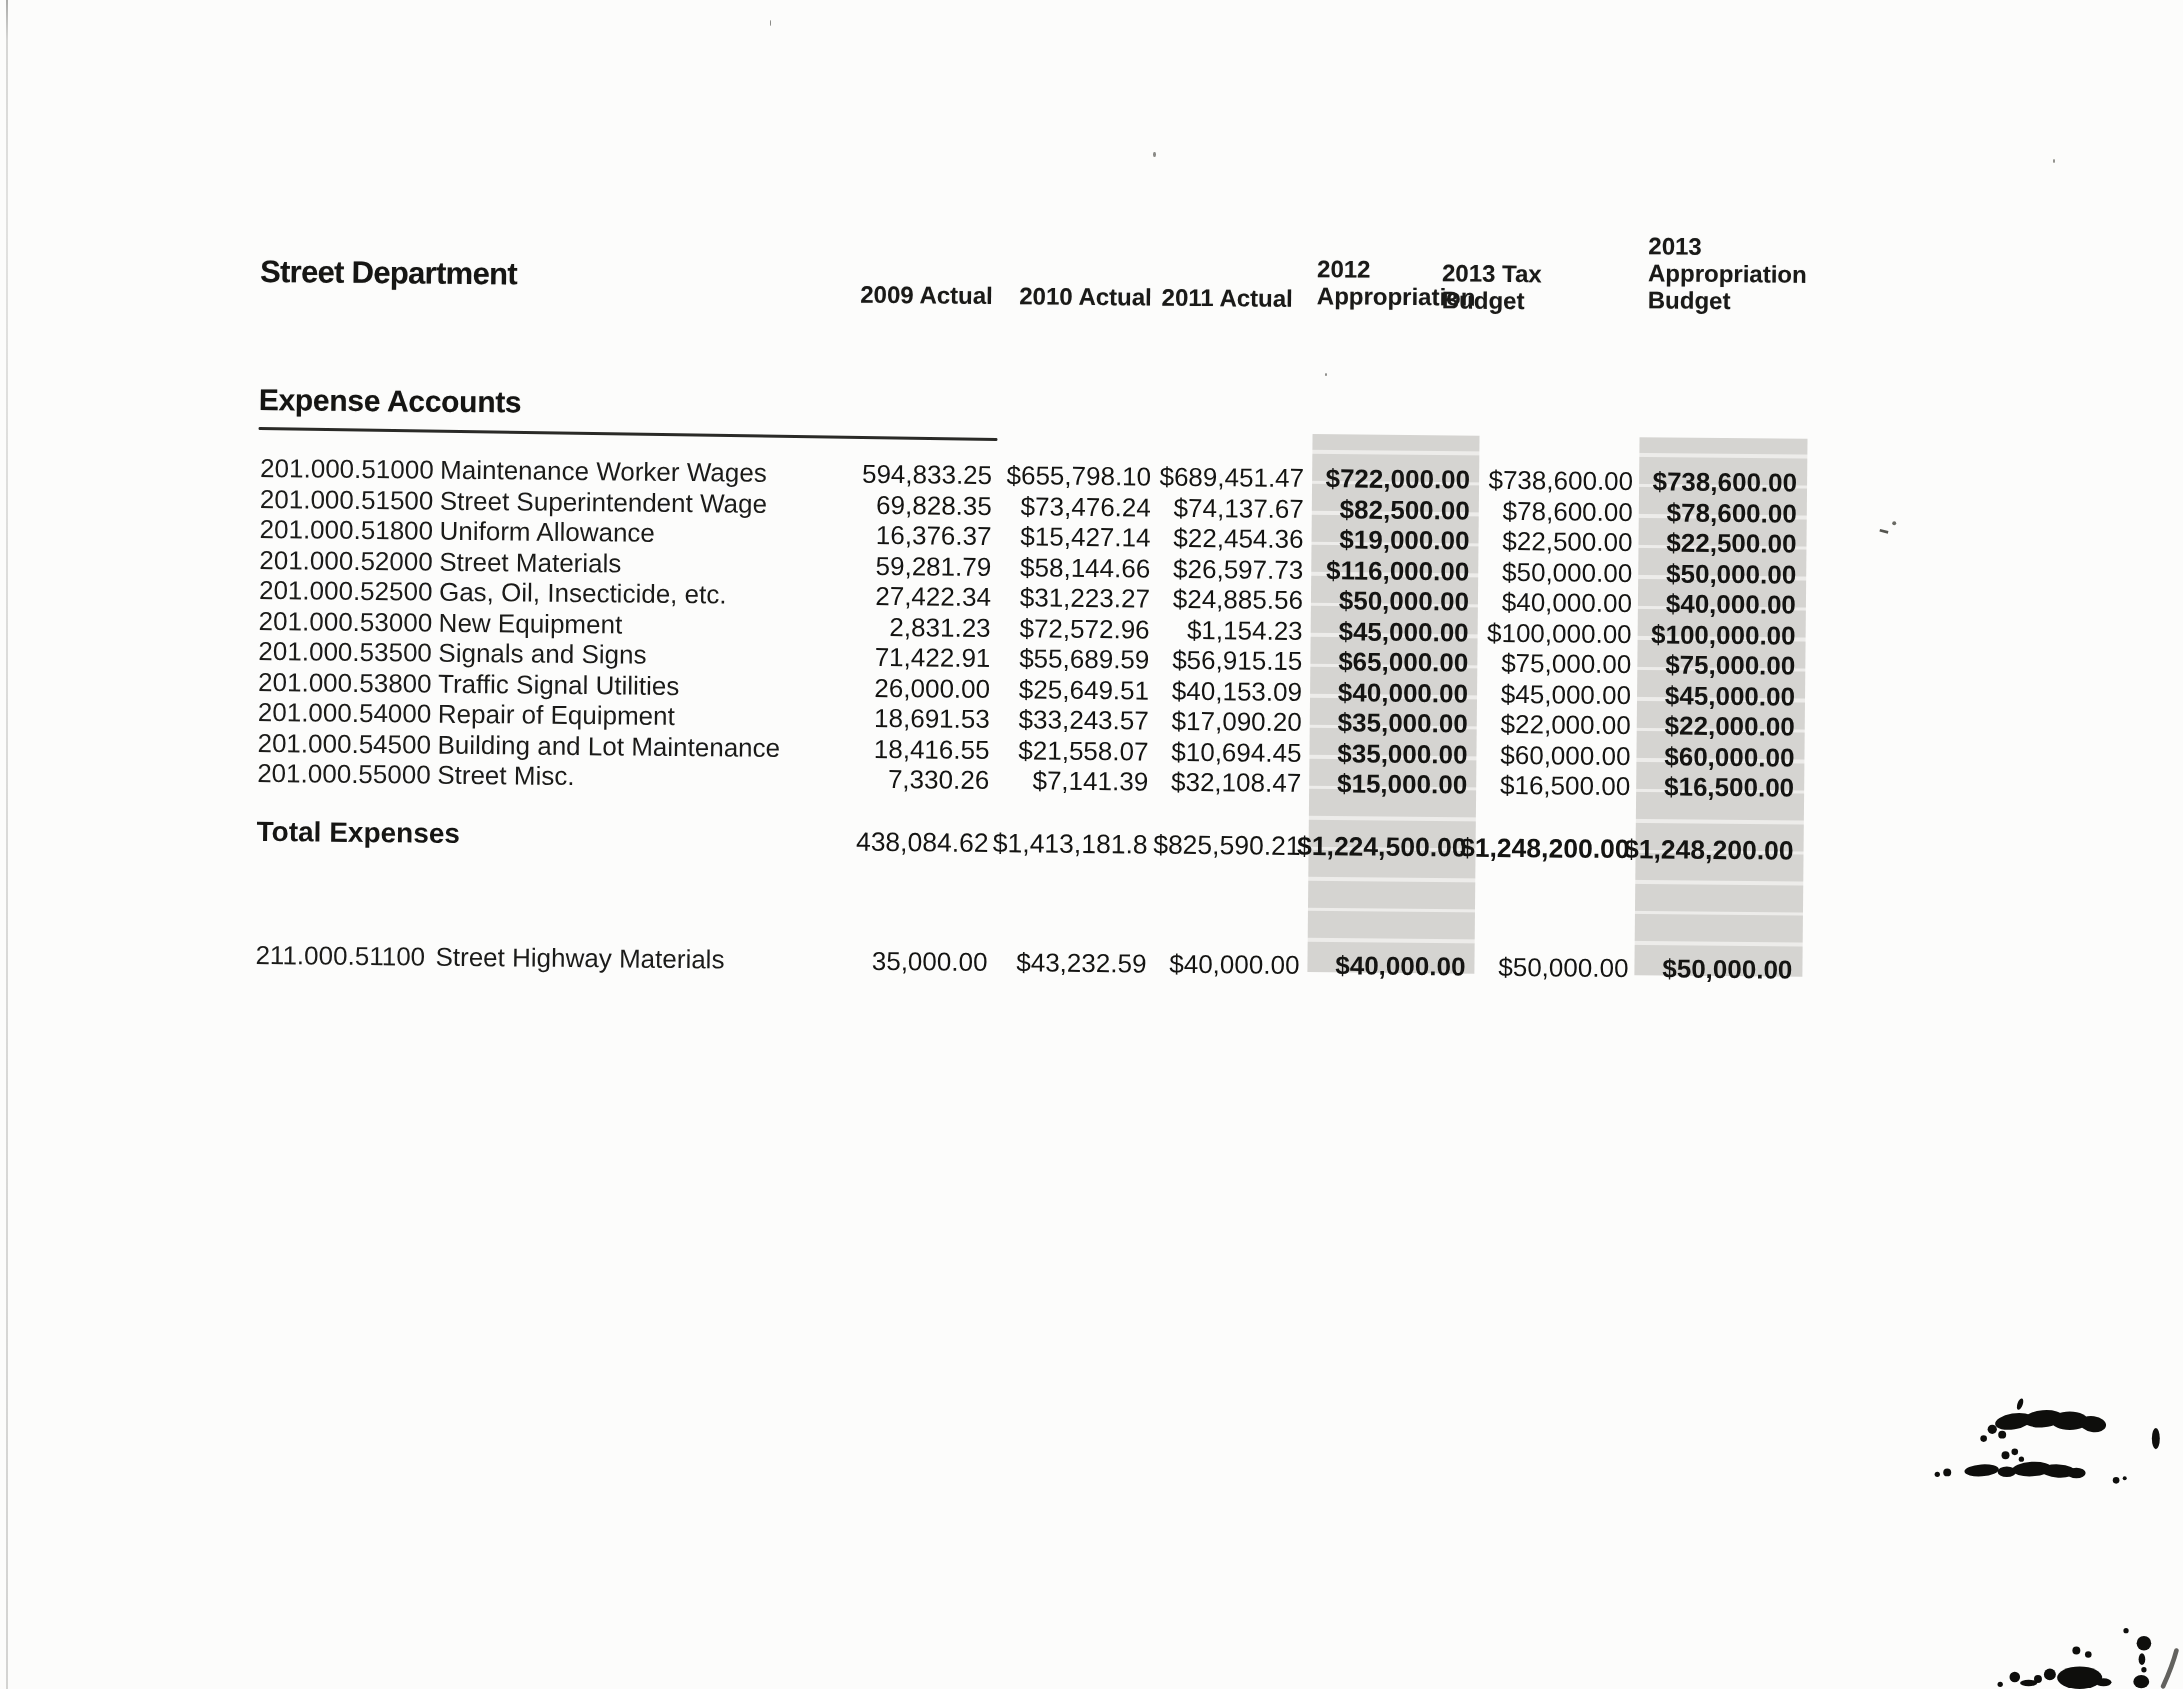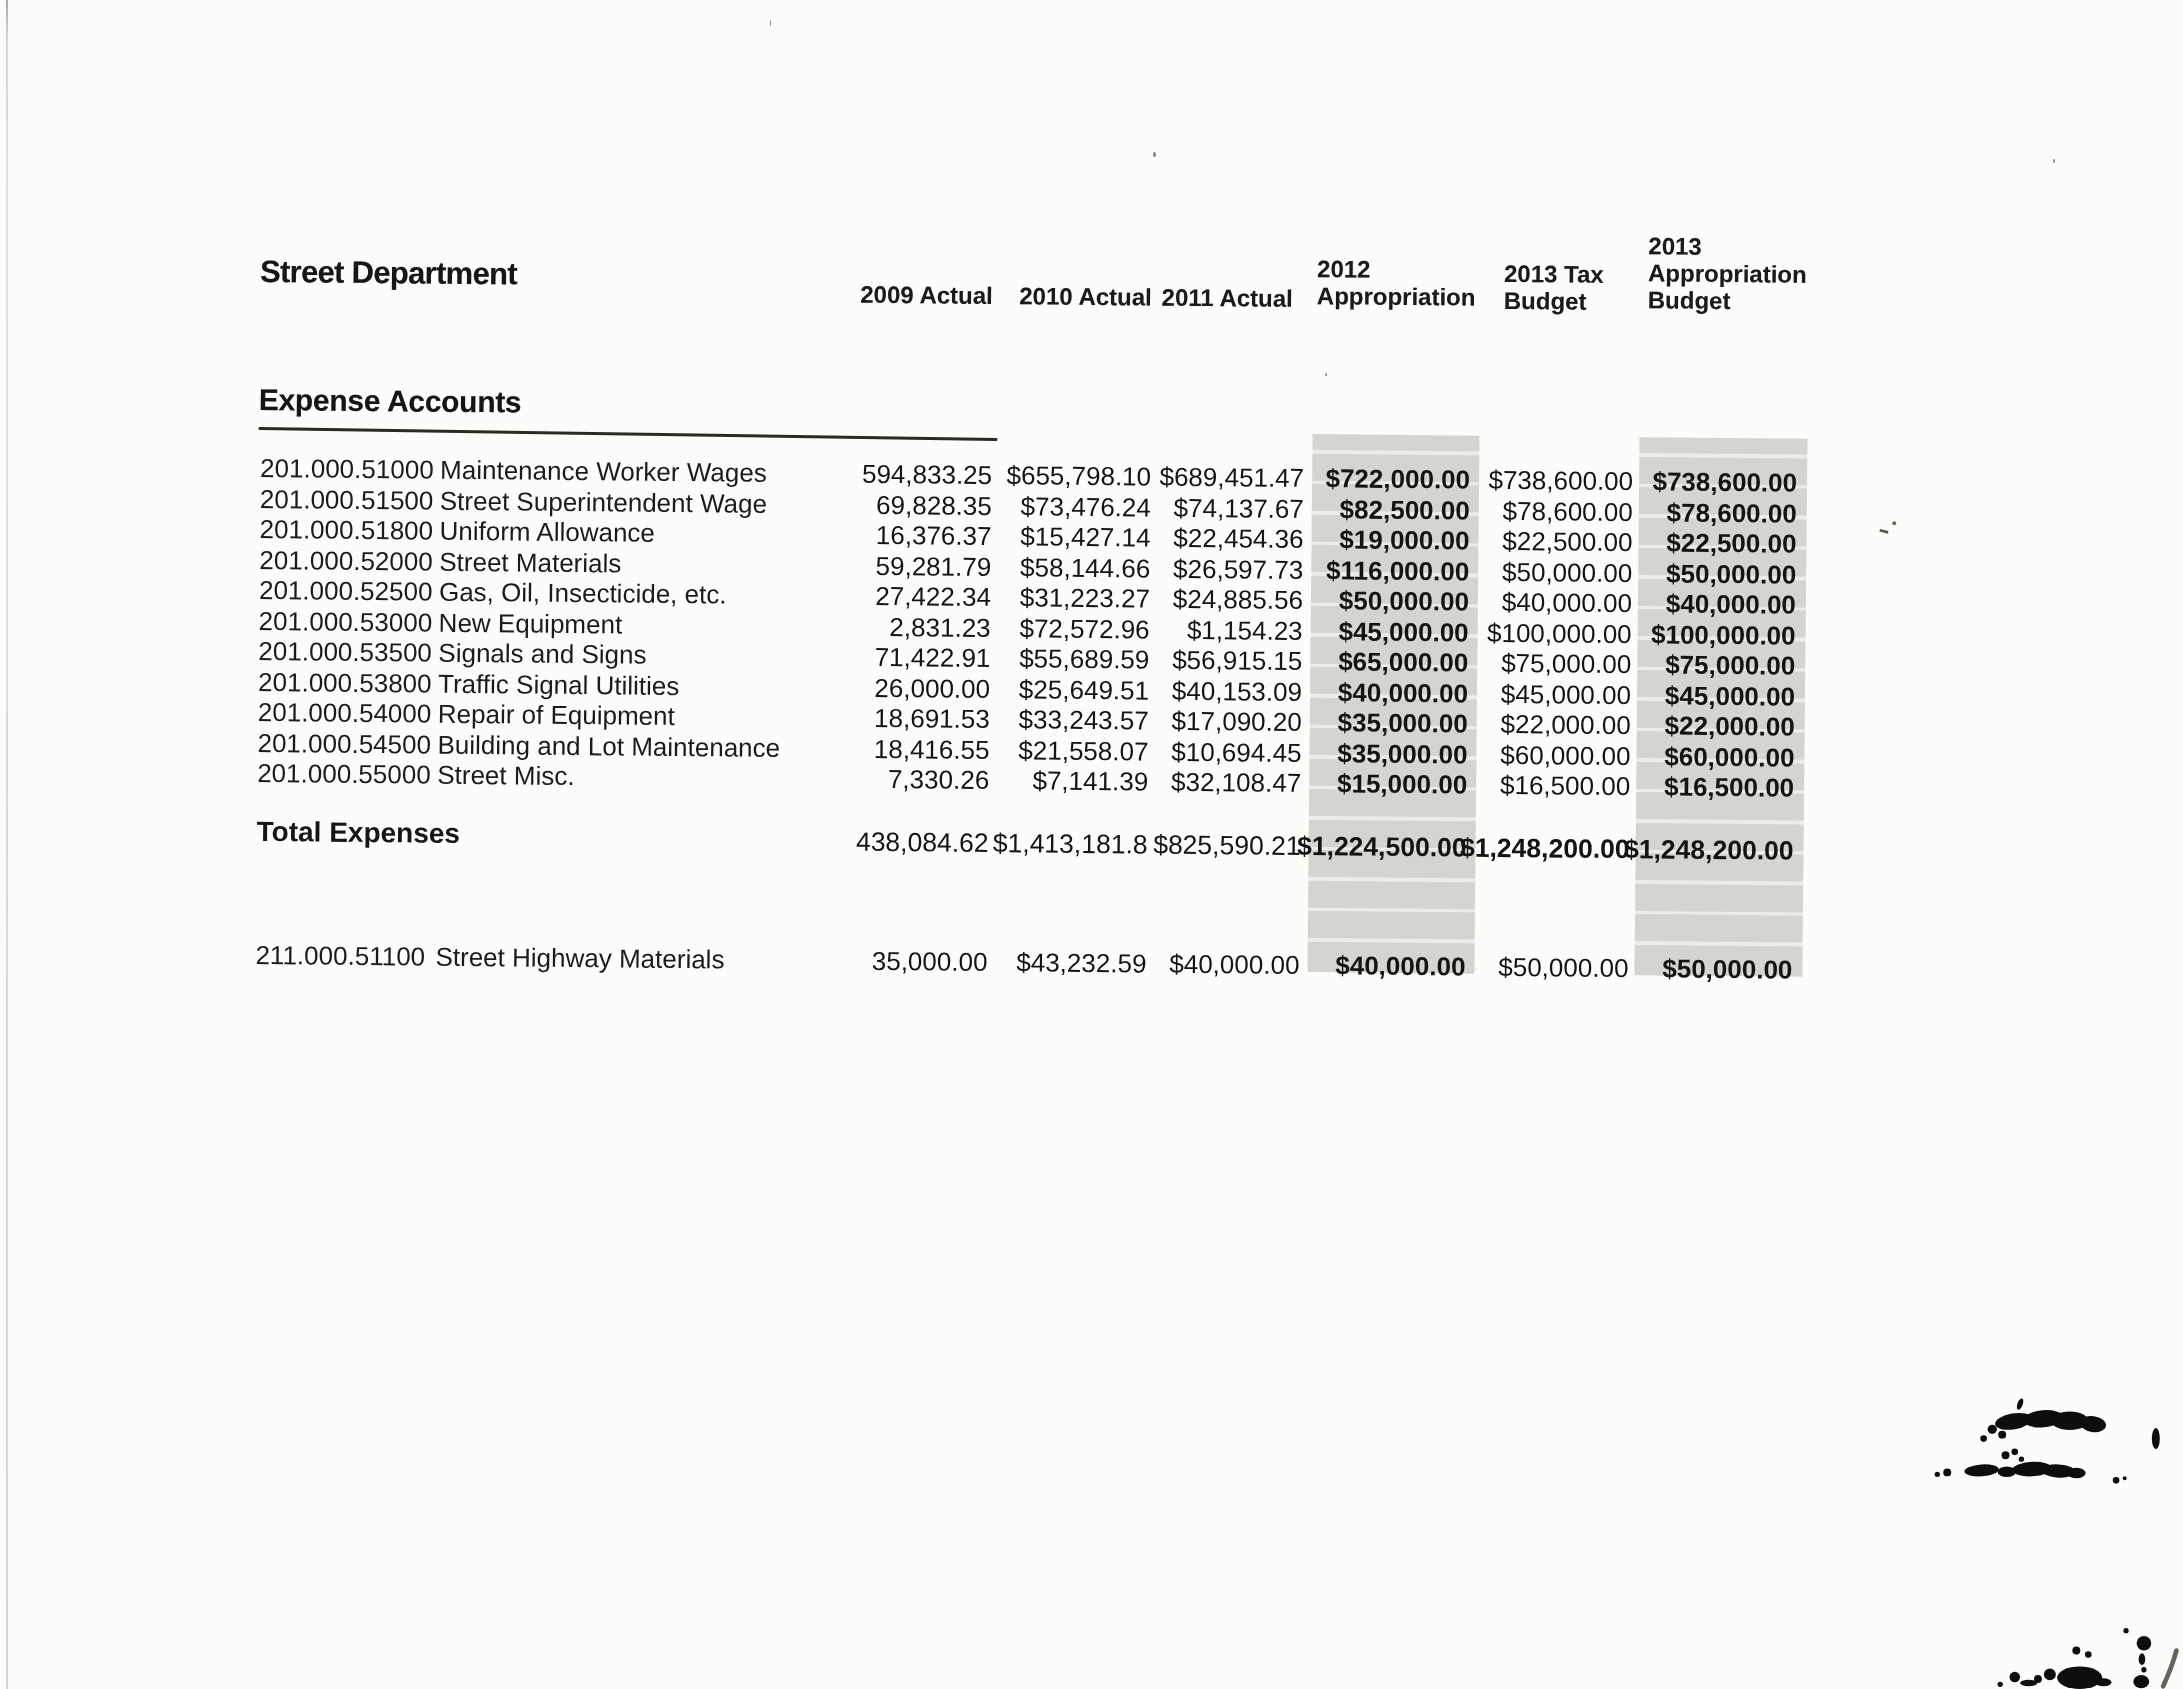--- a/index.html
+++ b/index.html
@@ -37,21 +37,21 @@
   }
   .colh{
     position:absolute;font-size:24px;font-weight:700;line-height:27px;color:#1a1a18;
     white-space:nowrap;text-shadow:0 0 0.7px rgba(20,20,18,.3);
   }
   .colh.right{text-align:right;}
   .h1{right:1190px;top:275px;}
   .h2{right:1031px;top:275px;}
   .h3{right:890px;top:275px;}
   .h4{left:1317px;top:245px;}
-  .h5{left:1504px;top:248px;}
+  .h5{left:1442px;top:248px;}
   .h6{left:1648px;top:219px;}
 
   .section-heading{
     position:absolute;left:260px;top:383px;
     font-size:30px;font-weight:700;letter-spacing:-0.3px;color:#151513;
     text-shadow:0 0 0.7px rgba(20,20,18,.4);
     white-space:nowrap;
   }
   .section-underline{
     position:absolute;left:260px;top:427px;width:739px;height:2.6px;

